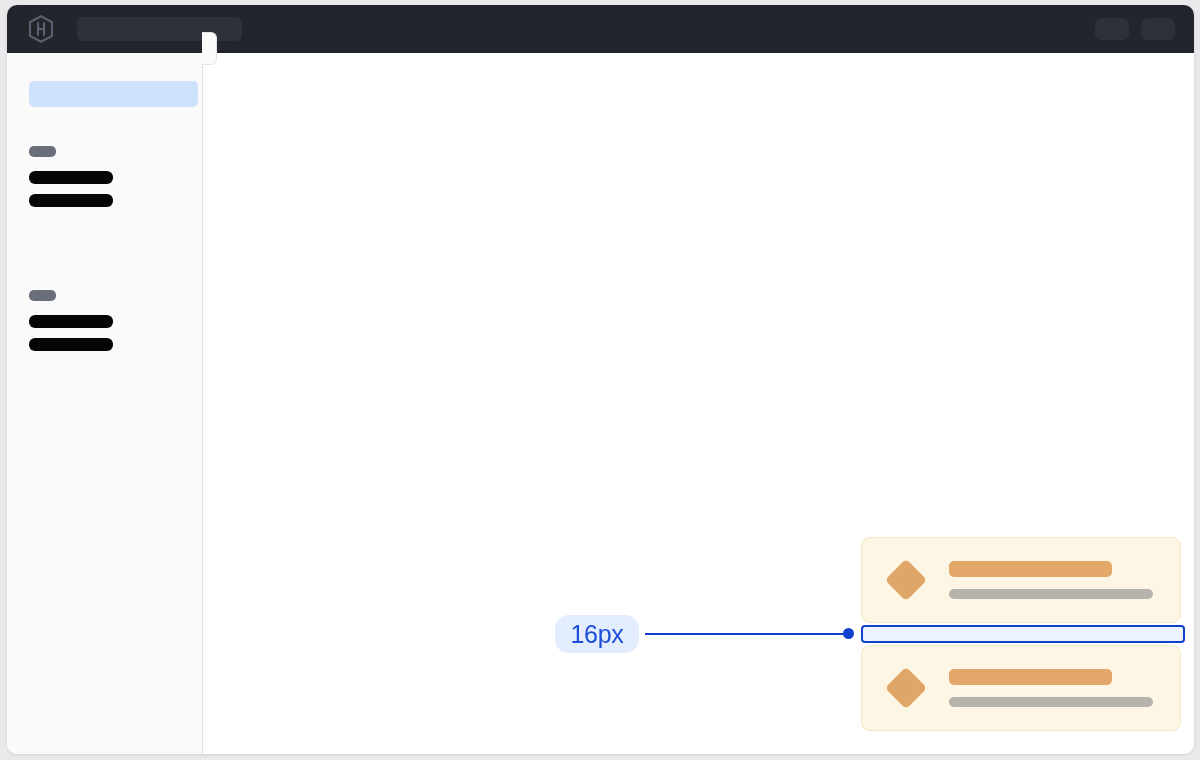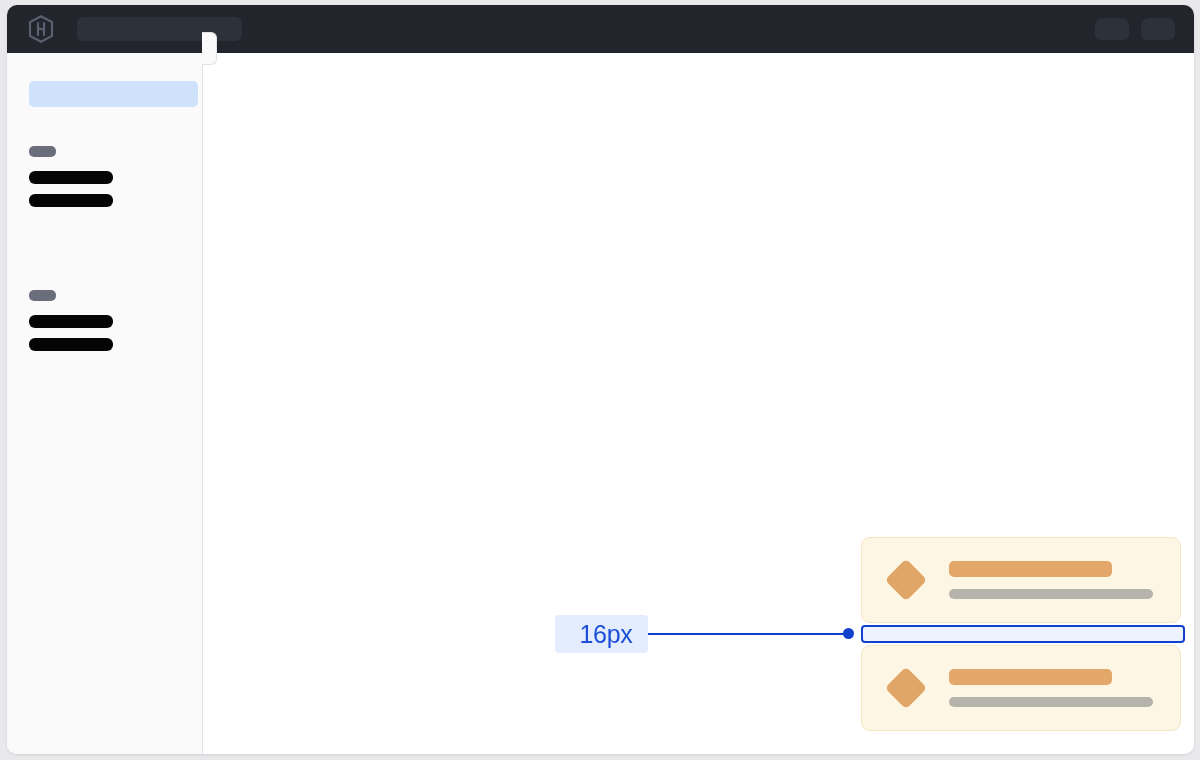--- a/index.html
+++ b/index.html
@@ -217,25 +217,24 @@
     background: #1140cc;
   }
 
   #measure-label-pill {
     position: absolute;
     left: 352px;
     top: 562px;
     width: 84px;
     height: 38px;
     background: #e4edfd;
-    border-radius: 4px;
+    border-radius: 14px;
     display: flex;
     align-items: center;
     justify-content: center;
-    padding-left: 9px;
   }
   #measure-label-text {
     color: #1b4fd8;
     font-size: 25px;
     font-family: "Liberation Sans", sans-serif;
     letter-spacing: -0.3px;
   }
 </style>
 </head>
 <body>

